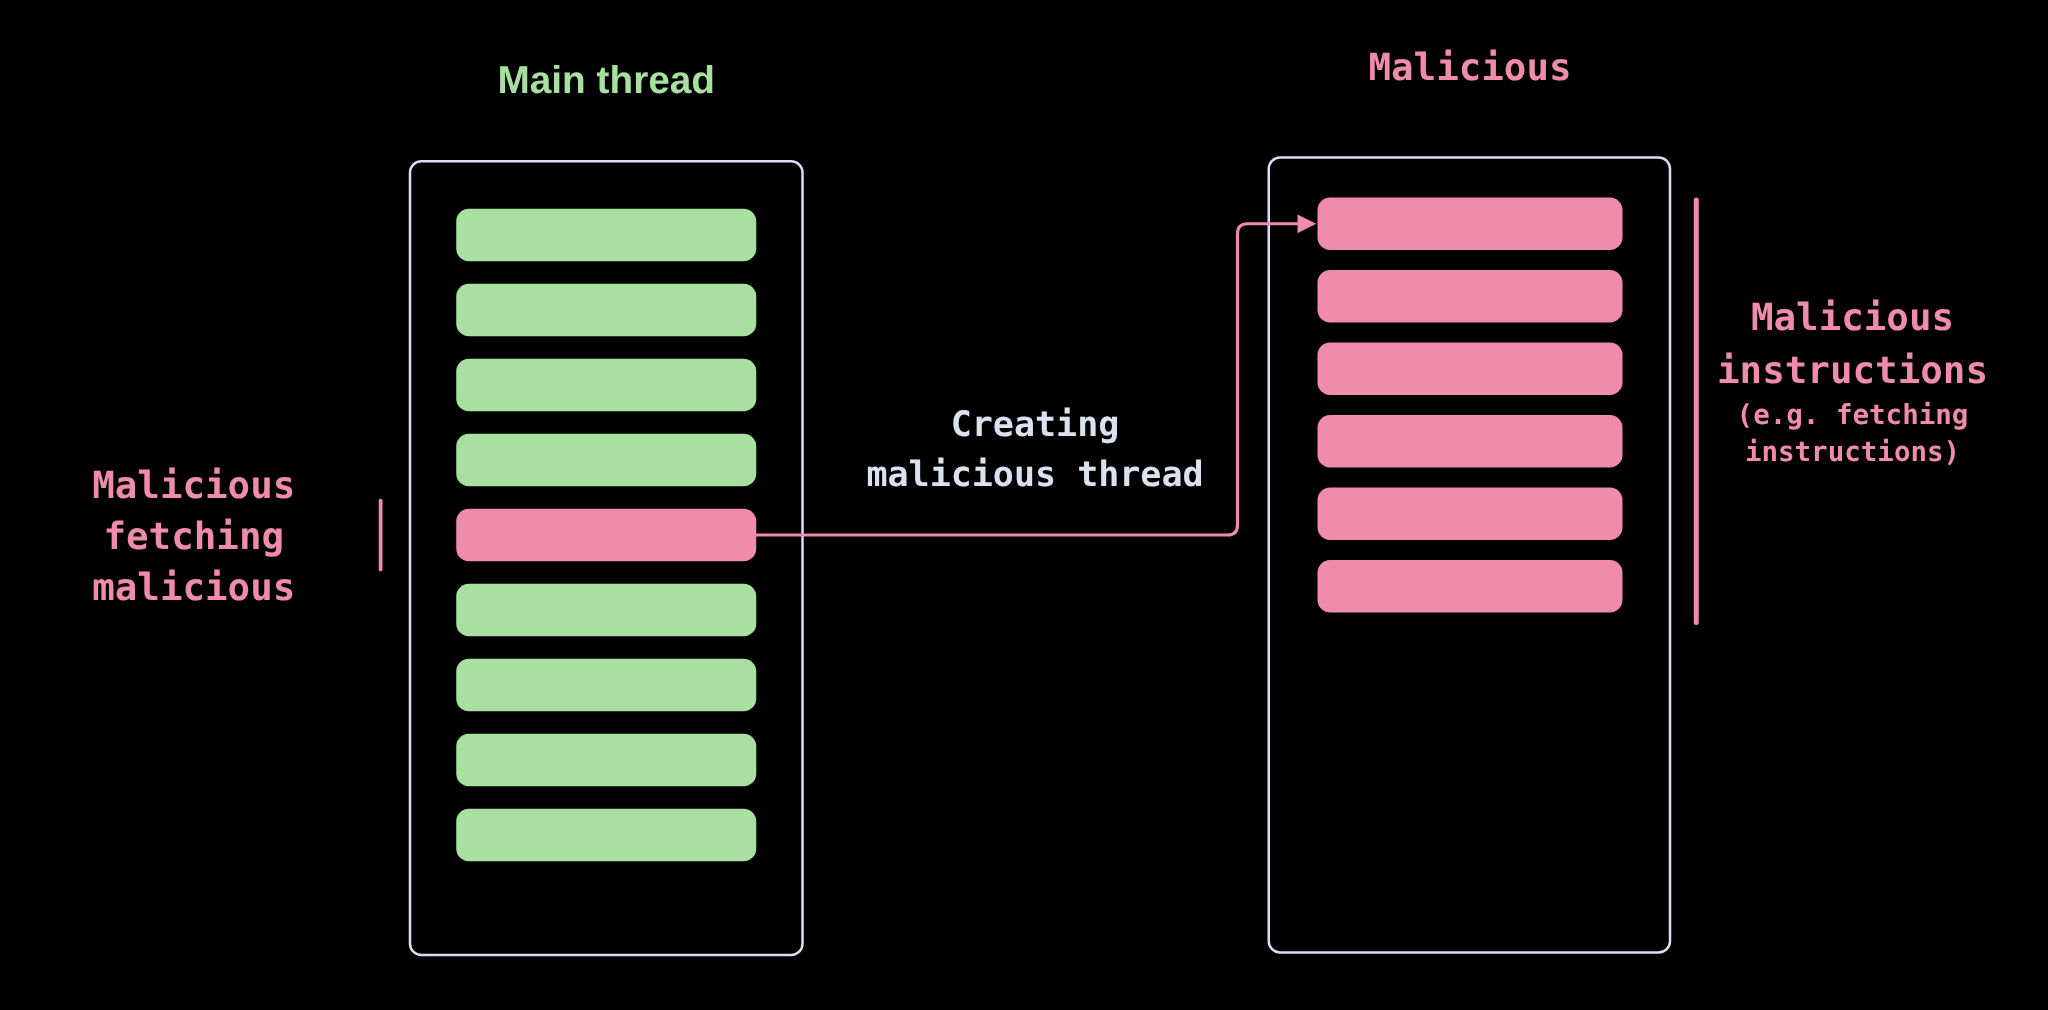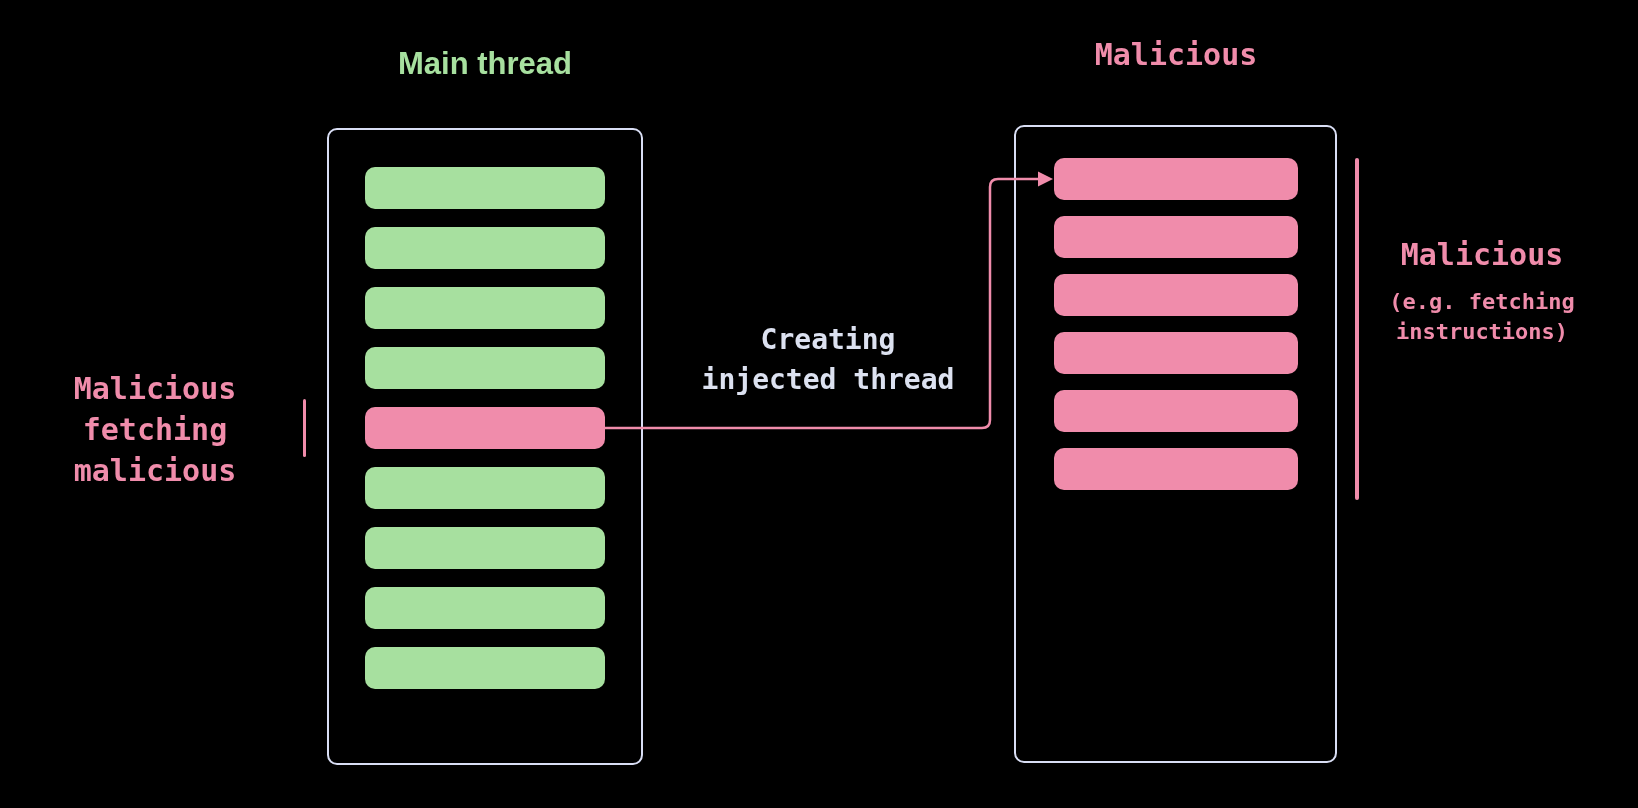--- a/index.html
+++ b/index.html
@@ -80,21 +80,21 @@
   .creating-label {
     left: 628px; top: 320px; width: 400px;
     font-size: 28px;
     line-height: 40px;
     color: var(--light-text);
   }
   .instructions-label {
     left: 1352px; top: 234px; width: 260px;
   }
   .instructions-title { font-size: 30px; line-height: 42px; font-weight: bold; }
-  .instructions-sub   { font-size: 22px; line-height: 30px; font-weight: bold; margin-top: 11px; }
+  .instructions-sub   { font-size: 22px; line-height: 30px; font-weight: bold; margin-top: 0; }
 
   .tick {
     position: absolute;
     background: var(--pink);
     border-radius: 2px;
   }
   .shellcode-tick   { left: 303px;  top: 399px; width: 3px; height: 58px; }
   .instructions-bracket { left: 1355px; top: 158px; width: 4px; height: 342px; }
 
   .arrow-svg {
@@ -148,27 +148,28 @@
 
   <div class="label shellcode-label">
     <div>Malicious</div>
     <div>fetching</div>
     <div>malicious</div>
   </div>
   <div class="tick shellcode-tick"></div>
 
   <div class="label creating-label">
     <div>Creating</div>
-    <div>injected thread</div>
+    <div>malicious thread</div>
   </div>
 
   <div class="tick instructions-bracket"></div>
   <div class="label instructions-label">
     <div class="instructions-title">
       <div>Malicious</div>
+      <div>instructions</div>
     </div>
     <div class="instructions-sub">
       <div>(e.g. fetching</div>
       <div>instructions)</div>
     </div>
   </div>
 
   <svg class="arrow-svg" viewBox="0 0 1638 808" xmlns="http://www.w3.org/2000/svg">
     <path class="line" d="M 604 428 H 982 Q 990 428 990 420 V 187 Q 990 179 998 179 H 1039"></path>
     <path class="head" d="M 1038 171.5 L 1053 179 L 1038 186.5 Z"></path>

